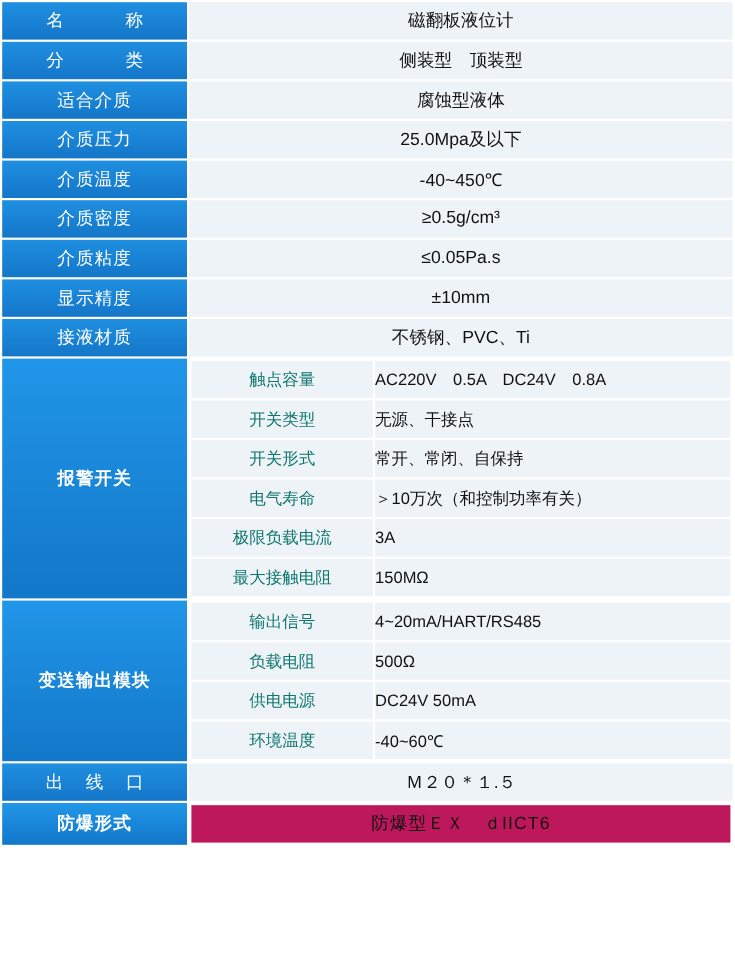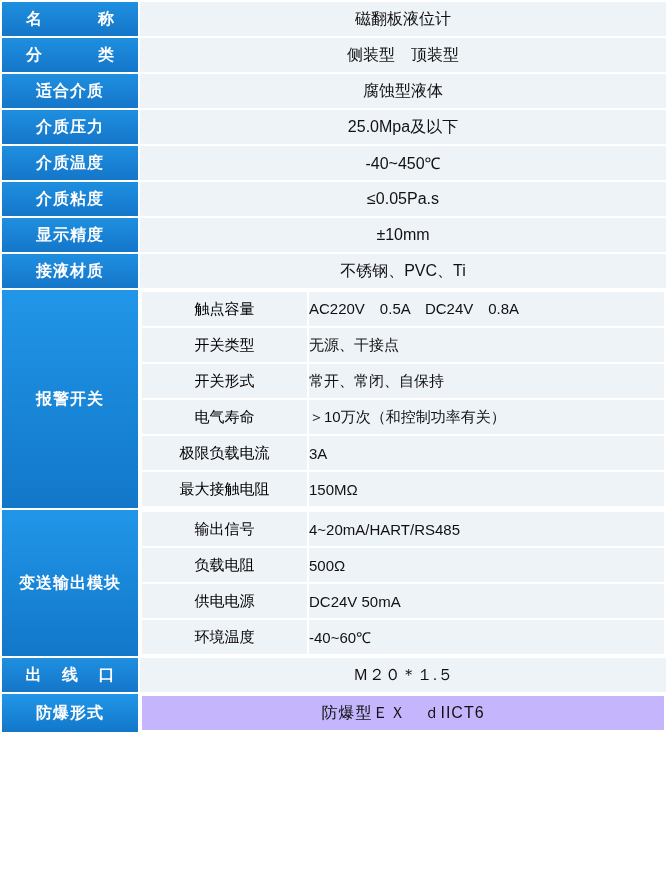--- a/index.html
+++ b/index.html
@@ -17,24 +17,24 @@
     width: 668px;
     border-collapse: separate;
     border-spacing: 2px 2px;
     table-layout: fixed;
   }
   .spec-table td {
     padding: 0;
     vertical-align: middle;
   }
   .label-cell {
-    width: 136px;
+    width: 168px;
     background: linear-gradient(180deg, #1f8fe0 0%, #1476c9 100%);
     color: #ffffff;
-    font-weight: bold;
+    font-weight: normal;
     font-size: 16px;
     text-align: center;
     letter-spacing: 1px;
     height: 34px;
   }
   .label-cell.spread {
     letter-spacing: 8px;
     text-indent: 8px;
   }
   .value-cell {
@@ -49,42 +49,42 @@
     border-collapse: separate;
     border-spacing: 2px 2px;
     table-layout: fixed;
   }
   .sub-label {
     width: 165px;
     background: #eef3f8;
     font-size: 15px;
     text-align: center;
     height: 34px;
-    color: #000000;
+    color: #0f766e;
   }
   .sub-value {
     background: #eef3f8;
     font-size: 15px;
     text-align: left;
     padding-left: 14px;
     height: 34px;
     color: #111;
   }
   .group-label {
     background: linear-gradient(180deg, #2196e8 0%, #1277c9 100%);
     color: #fff;
     font-weight: bold;
     font-size: 16px;
     text-align: center;
     letter-spacing: 1px;
     vertical-align: middle;
     margin-left: 44px;
   }
   .stacked-value {
-    background: #c4b5fd;
+    background: #be185d;
     font-size: 16px;
     text-align: center;
     height: 34px;
     color: #111;
     letter-spacing: 1px;
   }
   .nested-holder {
     padding: 0;
     background: transparent;
   }
@@ -106,20 +106,24 @@
       <td class="label-cell">适合介质</td>
       <td class="value-cell">腐蚀型液体</td>
     </tr>
     <tr>
       <td class="label-cell">介质压力</td>
       <td class="value-cell">25.0Mpa及以下</td>
     </tr>
     <tr>
       <td class="label-cell">介质温度</td>
       <td class="value-cell">-40~450℃</td>
+    </tr>
+    <tr>
+      <td class="label-cell">介质密度</td>
+      <td class="value-cell">≥0.5g/cm³</td>
     </tr>
     <tr>
       <td class="label-cell">介质粘度</td>
       <td class="value-cell">≤0.05Pa.s</td>
     </tr>
     <tr>
       <td class="label-cell">显示精度</td>
       <td class="value-cell">±10mm</td>
     </tr>
     <tr>

